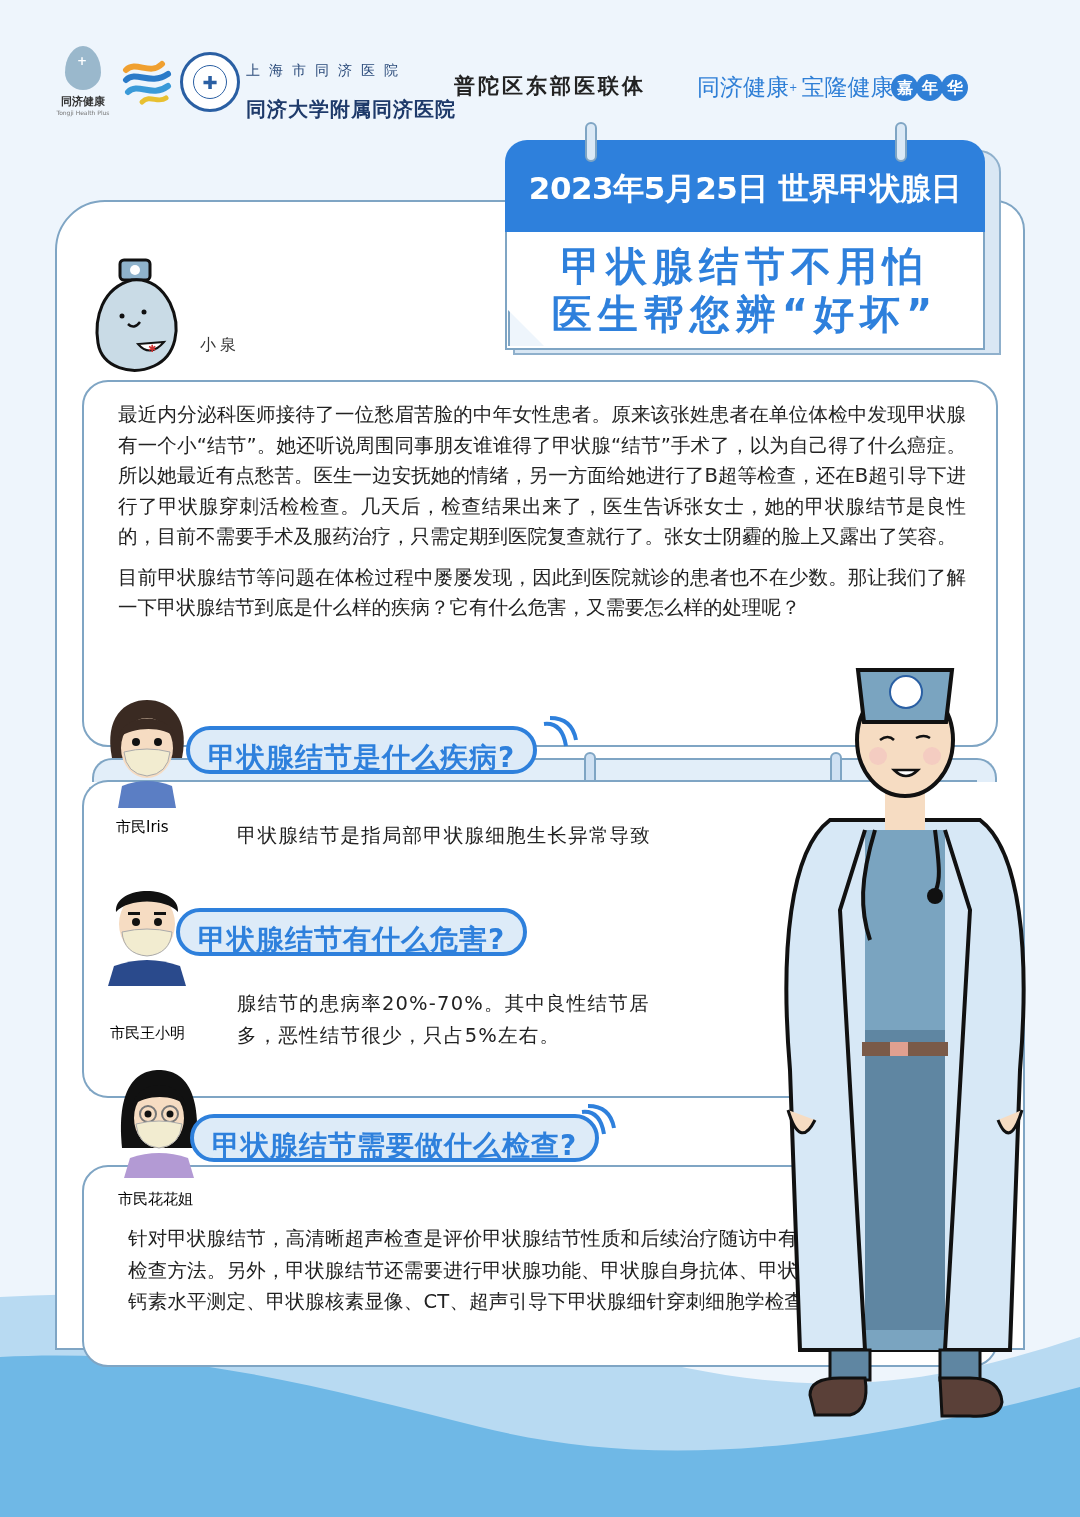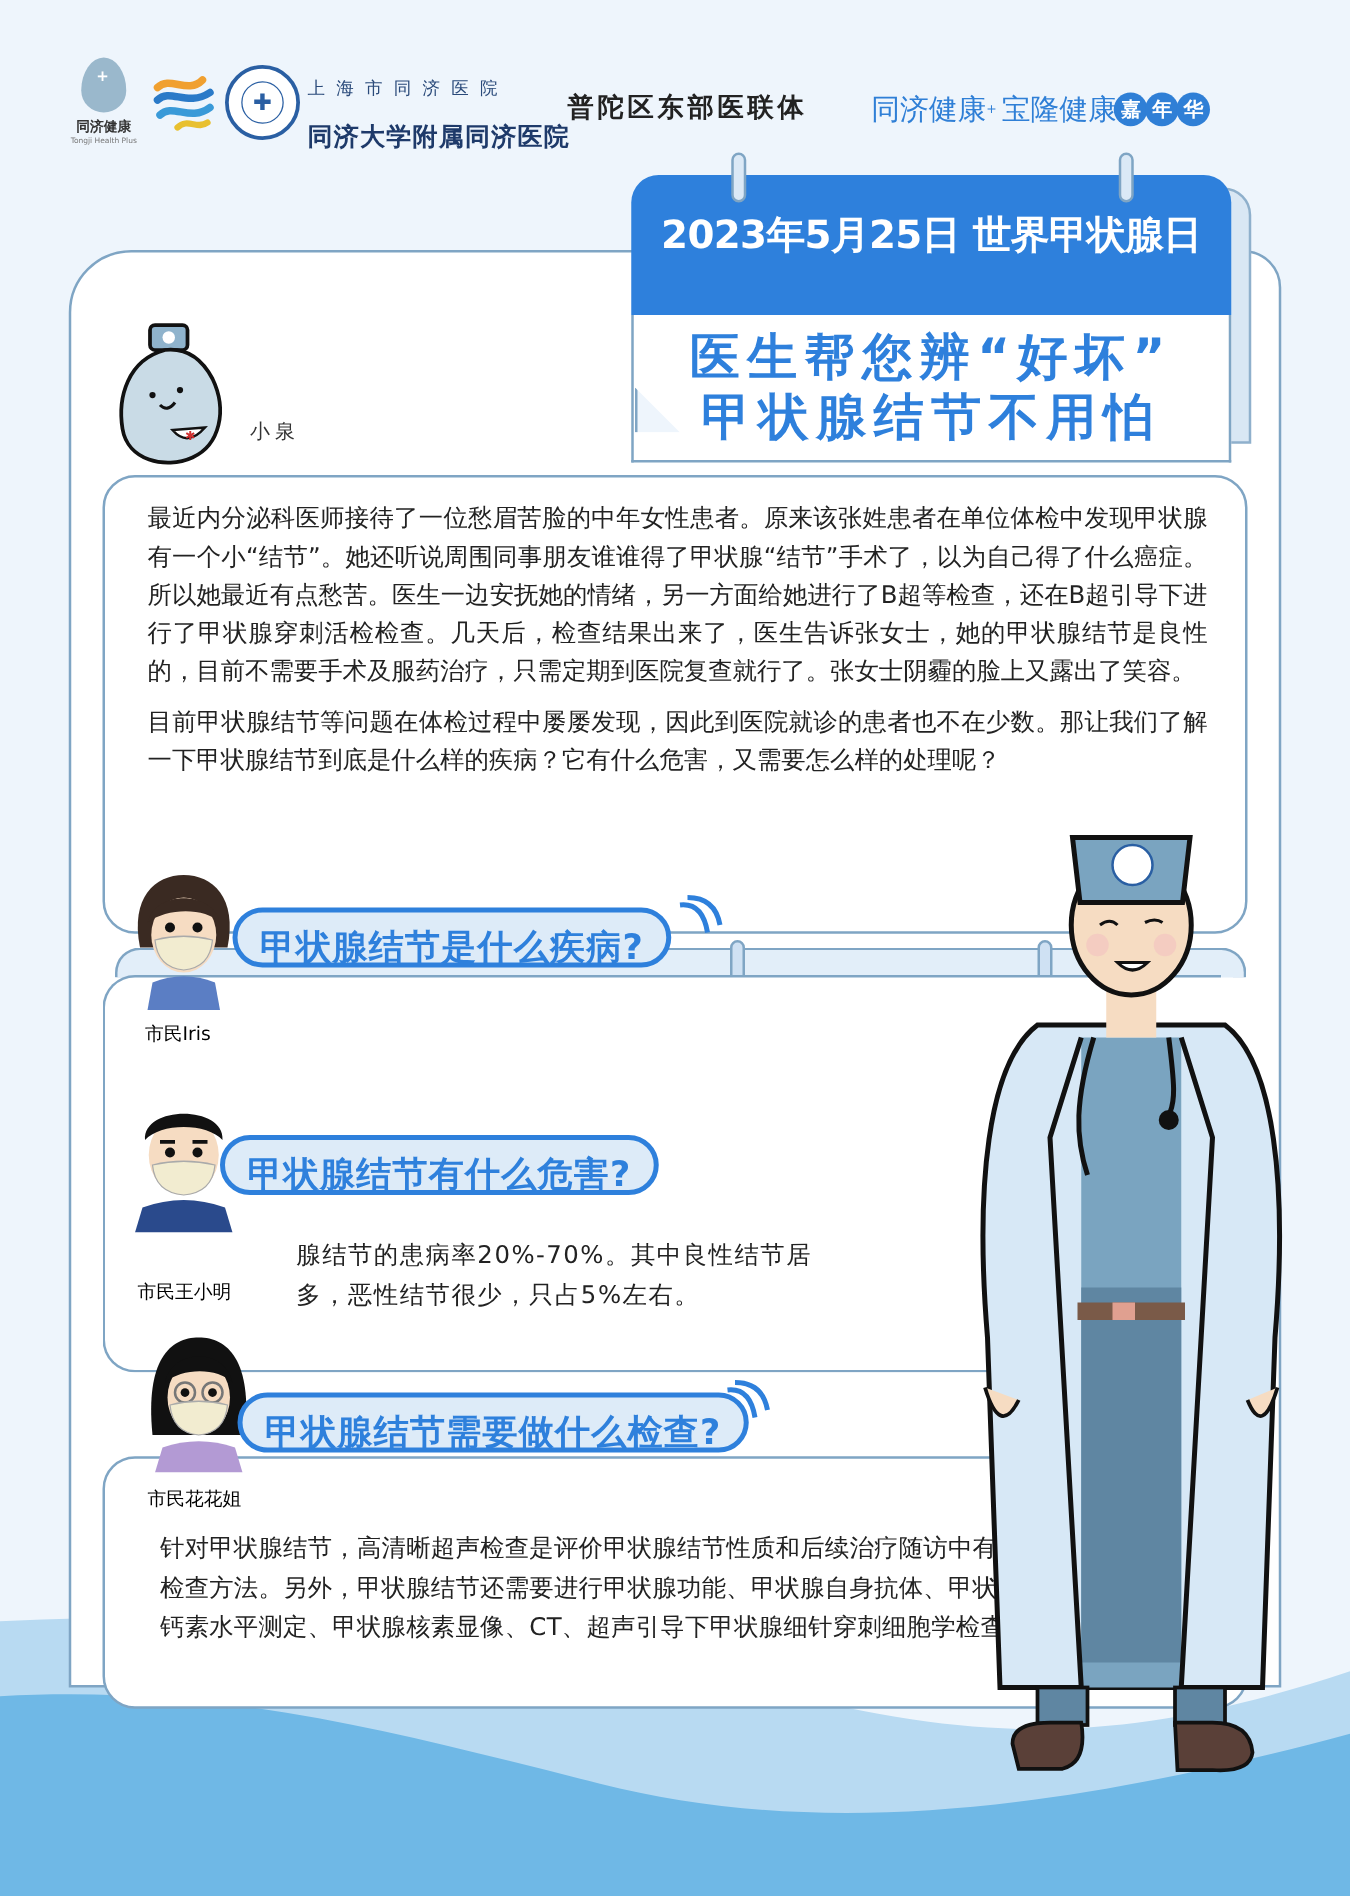--- a/index.html
+++ b/index.html
@@ -47,21 +47,21 @@
     left: 55px; top: 200px; width: 970px; height: 1150px;
     background: #fff; border: 2px solid #7fa5c4; border-radius: 50px 30px 0 0;
   }
 
   
   .cal-shadow { left: 513px; top: 150px; width: 488px; height: 205px; background: #d9e7f4; border: 2px solid #8fb0cc; border-radius: 22px 22px 0 0; }
   .cal {
     left: 505px; top: 140px; width: 480px; height: 205px;
   }
   .cal .head {
-    height: 112px; background: #2e80dc; border-radius: 22px 22px 0 0;
+    height: 92px; background: #2e80dc; border-radius: 22px 22px 0 0;
     color: #fff; font-size: 31px; font-weight: bold; text-align: center; line-height: 96px; letter-spacing: -0.5px;
   }
   .cal .body {
     height: 118px; background: #fff; border: 2px solid #7fa5c4; border-top: none;
     text-align: center; color: #2e80dc; font-size: 40px; font-weight: bold; letter-spacing: 6px; line-height: 48px; padding-top: 10px;
   }
   .ring { width: 12px; height: 40px; border: 2px solid #7fa5c4; background: #dbe9f6; border-radius: 6px; }
   .fold { left: 508px; top: 310px; width: 36px; height: 36px; background: #eef5fc; clip-path: polygon(0 0, 100% 100%, 0 100%); border-left:2px solid #7fa5c4; }
 
   
@@ -139,22 +139,22 @@
   <span class="badge">年</span>
   <span class="badge">华</span>
 </div>
 
 <div class="abs outer-panel"></div>
 
 <div class="abs cal-shadow"></div>
 <div class="abs cal">
   <div class="head">2023年5月25日 世界甲状腺日</div>
   <div class="body">
+    <div>甲状腺结节不用怕</div>
     <div>医生帮您辨“好坏”</div>
-    <div>甲状腺结节不用怕</div>
   </div>
 </div>
 <div class="abs ring" style="left:585px; top:122px;"></div>
 <div class="abs ring" style="left:895px; top:122px;"></div>
 <div class="abs fold"></div>
 
 <svg class="abs mascot" viewBox="0 0 100 120">
   <rect x="28" y="2" width="30" height="20" rx="4" fill="#8fb3cc" stroke="#111" stroke-width="3"></rect>
   <circle cx="43" cy="12" r="5" fill="#fff"></circle>
   <path d="M40,22 C10,30 2,60 6,85 C10,110 40,118 62,108 C84,98 90,70 78,45 C70,30 58,20 40,22 Z" fill="#c9dbe6" stroke="#111" stroke-width="3"></path>
@@ -187,20 +187,21 @@
   <path d="M20,54 Q43,48 66,54 Q64,76 43,78 Q22,76 20,54 Z" fill="#f2ecd0" stroke="#aaa"></path>
   <path d="M14,110 L18,88 Q43,78 68,88 L72,110 Z" fill="#5b7ec4"></path>
 </svg>
 <div class="abs bubble" style="left:186px; top:726px;">甲状腺结节是什么疾病?</div>
 <svg class="abs" style="left:540px; top:716px; width:40px; height:40px;" viewBox="0 0 40 40">
   <path d="M4,8 Q22,6 26,30" stroke="#2e80dc" stroke-width="4" fill="none"></path>
   <path d="M10,2 Q32,2 36,24" stroke="#2e80dc" stroke-width="4" fill="none"></path>
 </svg>
 <div class="abs person-name" style="left:116px; top:818px;">市民Iris</div>
 <div class="abs answer" style="left:237px; top:820px;">
+  <div>甲状腺结节是指局部甲状腺细胞生长异常导致</div>
 </div>
 
 <svg class="abs avatar" style="left:104px; top:876px;" viewBox="0 0 86 110">
   <ellipse cx="43" cy="48" rx="28" ry="32" fill="#f6dcc2"></ellipse>
   <path d="M12,36 C10,8 76,8 74,36 C62,22 24,22 12,36 Z" fill="#111"></path>
   <rect x="24" y="36" width="12" height="3" fill="#111"></rect>
     <rect x="50" y="36" width="12" height="3" fill="#111"></rect>
   <circle cx="32" cy="46" r="4" fill="#111"></circle>
     <circle cx="54" cy="46" r="4" fill="#111"></circle>
   <path d="M18,56 Q43,50 68,56 Q66,78 43,80 Q20,78 18,56 Z" fill="#f2ecd0" stroke="#aaa"></path>

